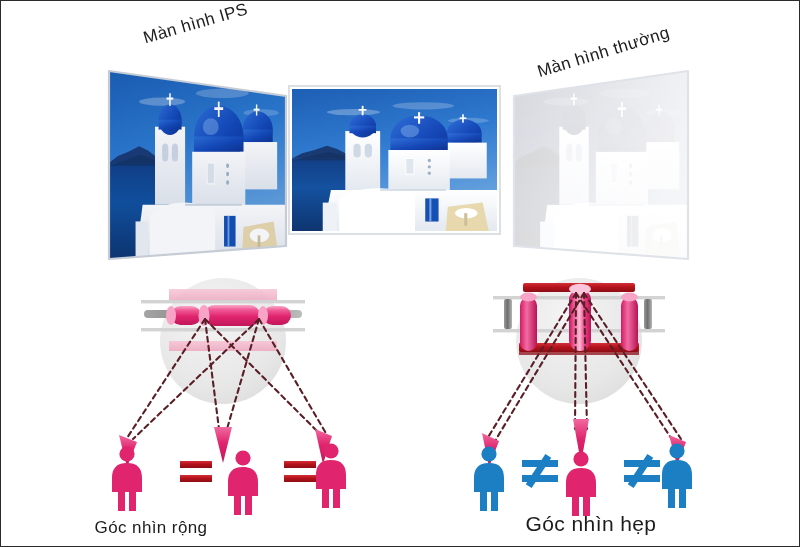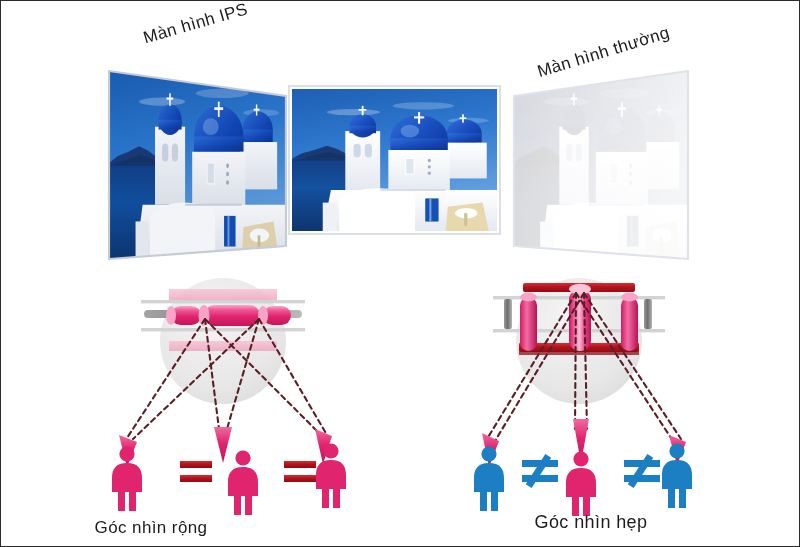--- a/index.html
+++ b/index.html
@@ -34,21 +34,21 @@
     transform:rotate(-17deg);
     transform-origin:left top;
   }
   #caption-left{
     left:0;top:511px;width:300px;text-align:center;
     font-size:17px;
     margin-top:6px;
   }
   #caption-right{
     left:440px;top:511px;width:300px;text-align:center;
-    font-size:18px;
+    font-size:21px;
   }
   svg{display:block;}
 </style>
 </head>
 <body>
 
 <div id="stage">
 
   <svg class="layer" viewBox="0 0 800 547" width="800" height="547">
     <defs>

